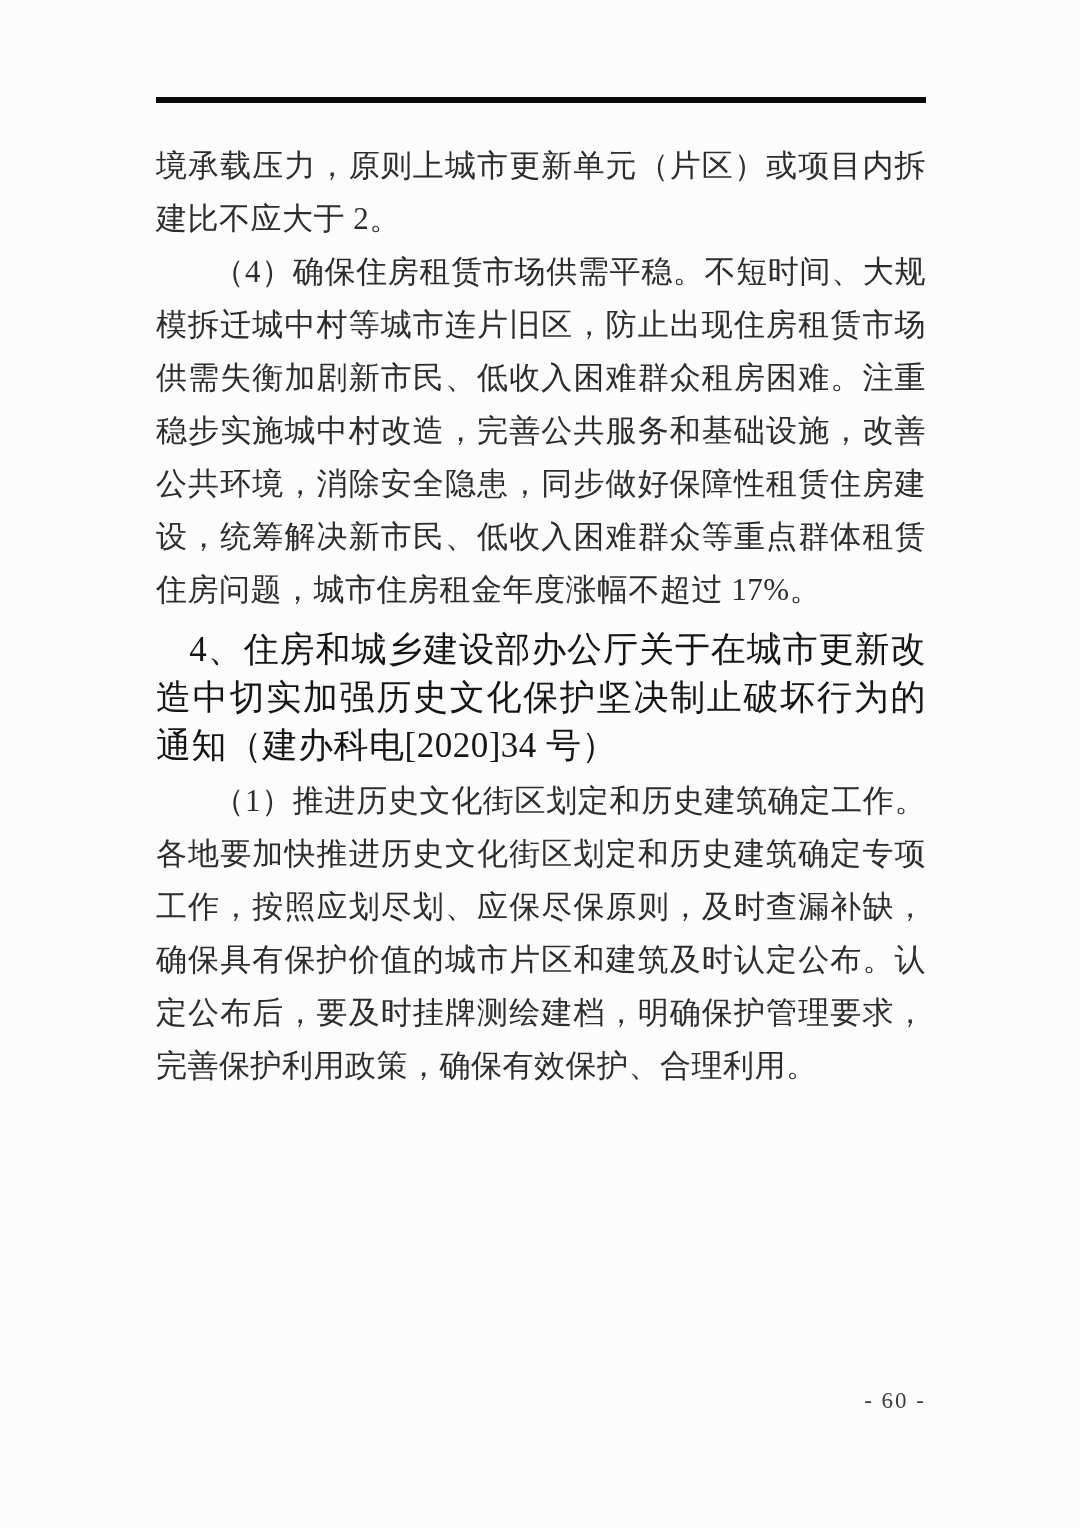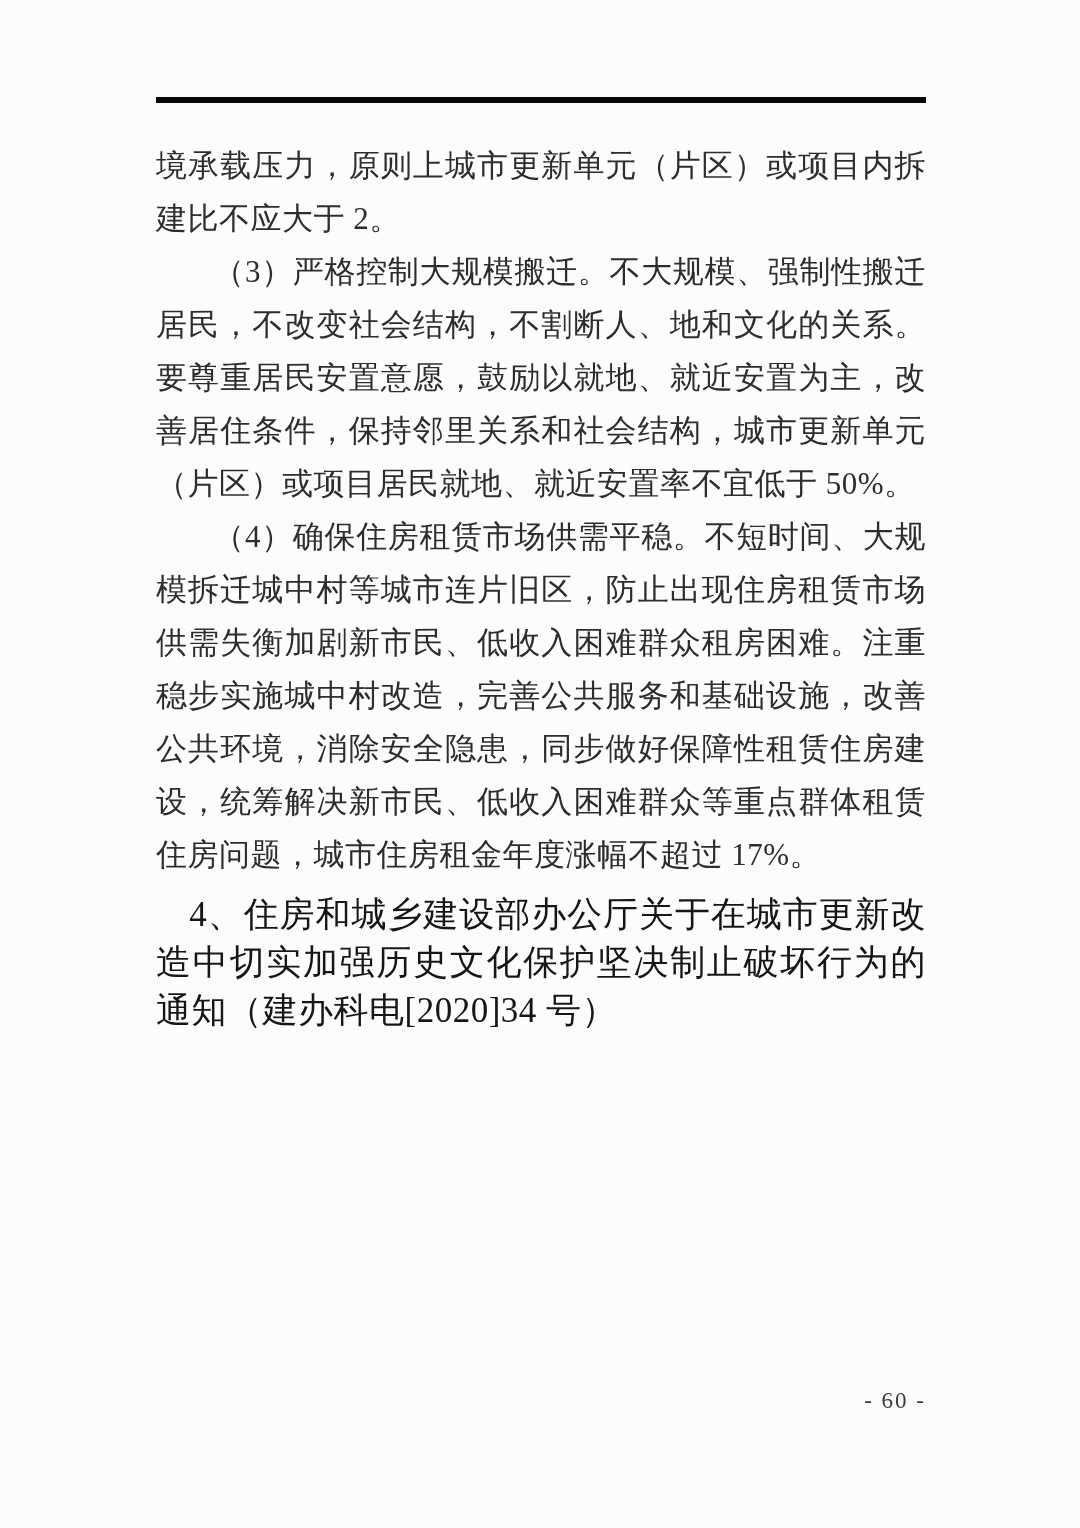--- a/index.html
+++ b/index.html
@@ -63,18 +63,18 @@
     color: var(--footer-text, #3a3a3a);
   }
 </style>
 </head>
 <body>
 
 <div class="page">
   <div class="content">
     <div class="header-rule"></div>
     <p class="body-para first">境承载压力，原则上城市更新单元（片区）或项目内拆建比不应大于 2。</p>
-    <p class="body-para indent">（3）严格控制大规模搬迁。不大规模、强制性搬迁居民，不改变社会结构，不割断人、地和文化的关系。要尊重居民安置意愿，鼓励以就地、就近安置为主，改善居住条件，保持邻里关系和社会结构，城市更新单元（片区）或项目居民就地、就近安置率不宜低于 50%。</p>
     <p class="body-para indent">（4）确保住房租赁市场供需平稳。不短时间、大规模拆迁城中村等城市连片旧区，防止出现住房租赁市场供需失衡加剧新市民、低收入困难群众租房困难。注重稳步实施城中村改造，完善公共服务和基础设施，改善公共环境，消除安全隐患，同步做好保障性租赁住房建设，统筹解决新市民、低收入困难群众等重点群体租赁住房问题，城市住房租金年度涨幅不超过 17%。</p>
     <h2 class="section-heading">4、住房和城乡建设部办公厅关于在城市更新改造中切实加强历史文化保护坚决制止破坏行为的通知（建办科电[2020]34 号）</h2>
+    <p class="body-para indent">（1）推进历史文化街区划定和历史建筑确定工作。各地要加快推进历史文化街区划定和历史建筑确定专项工作，按照应划尽划、应保尽保原则，及时查漏补缺，确保具有保护价值的城市片区和建筑及时认定公布。认定公布后，要及时挂牌测绘建档，明确保护管理要求，完善保护利用政策，确保有效保护、合理利用。</p>
   </div>
   <div class="page-footer">- 60 -</div>
 </div>
 
 </body></html>

